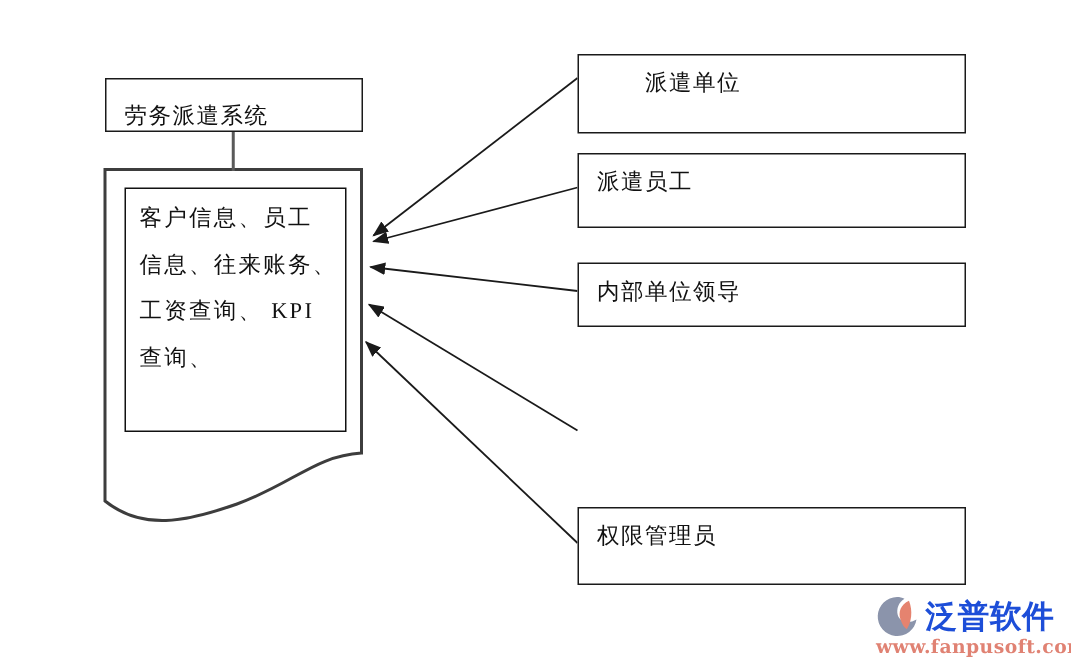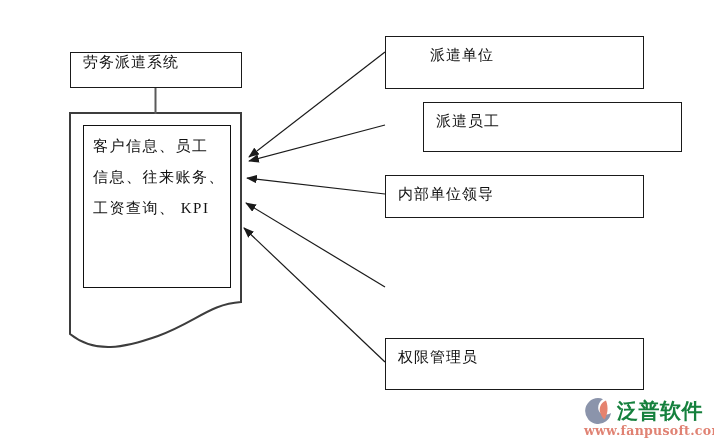--- a/index.html
+++ b/index.html
@@ -17,25 +17,25 @@
   .box {
     position: absolute;
     background: #ffffff;
     border: 1.5px solid #1a1a1a;
     box-sizing: border-box;
     font-size: 15px;
     letter-spacing: 1px;
   }
   .system-box {
     left: 70px; top: 52px; width: 172px; height: 36px;
-    display: flex; align-items: flex-start; padding-left: 12px;
+    display: flex; align-items: flex-end; padding-left: 12px;
   }
   .role-box { left: 385px; width: 259px; padding: 9px 0 0 12px; }
   .role-1 { top: 36px;  height: 53px; padding-left: 44px; }
-  .role-2 { top: 102px; height: 50px; margin-left: 38px; }
+  .role-2 { top: 102px; height: 50px; }
   .role-3 { top: 175px; height: 43px; }
   .role-4 { top: 265px; height: 48px; }
   .role-5 { top: 338px; height: 52px; }
 
   .inner-box {
     position: absolute;
     left: 83px; top: 125px; width: 148px; height: 163px;
     background: #ffffff;
     border: 1.4px solid #111;
     box-sizing: border-box;
@@ -96,20 +96,21 @@
   </svg>
 
   <div class="box system-box">
     <span>劳务派遣系统</span>
   </div>
 
   <div class="inner-box">
     <div class="doc-line">客户信息、员工</div>
     <div class="doc-line">信息、往来账务、</div>
     <div class="doc-line">工资查询、 KPI</div>
+    <div class="doc-line">查询、</div>
   </div>
 
   <div class="box role-box role-1">
     <span>派遣单位</span>
   </div>
   <div class="box role-box role-2">
     <span>派遣员工</span>
   </div>
   <div class="box role-box role-3">
     <span>内部单位领导</span>
@@ -119,18 +120,18 @@
   </div>
 
   <div class="logo">
     <div class="logo-row">
       <span style="display:inline-block;line-height:0;">
         <svg width="33" height="28" viewBox="0 0 33 28">
           <path d="M14 1 A 13 13 0 1 0 27 16 C 22 19 16 18 14.5 13 C 13.5 9 15 4.5 19 2.2 C 17.5 1.4 15.8 1 14 1 Z" fill="#8b94ab"></path>
           <path d="M22 3.5 C 16.5 6 14.5 11 16.5 16.5 C 17.5 19.5 19 21.5 20.5 22.5 C 23.5 18 24.8 10.5 22 3.5 Z" fill="#e5836f"></path>
         </svg>
       </span>
-      <span class="logo-brand" style="color:#15803d;">泛普软件</span>
+      <span class="logo-brand" style="color:#1d4ed8;">泛普软件</span>
     </div>
     <div class="logo-url" style="color:#e08273;">www.fanpusoft.com</div>
   </div>
 
 </div>
 
 </body></html>

